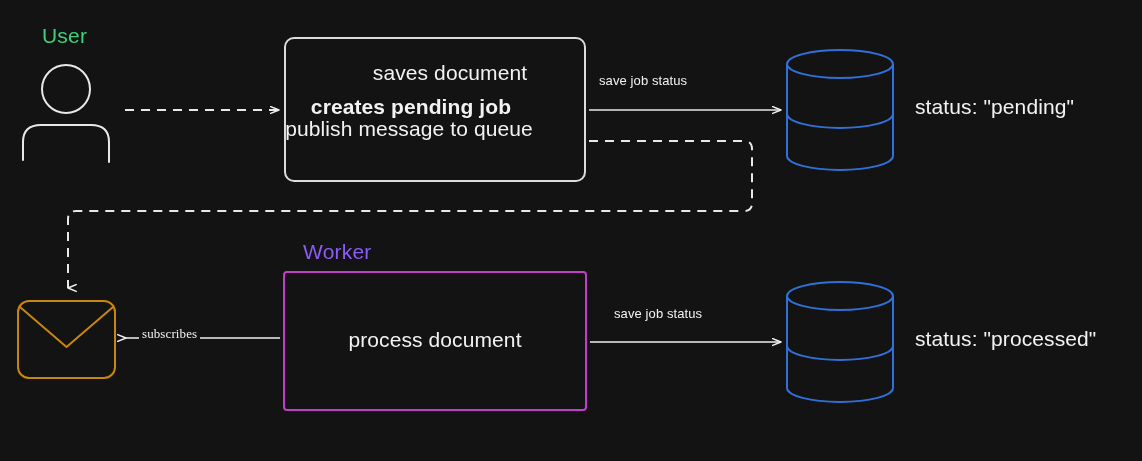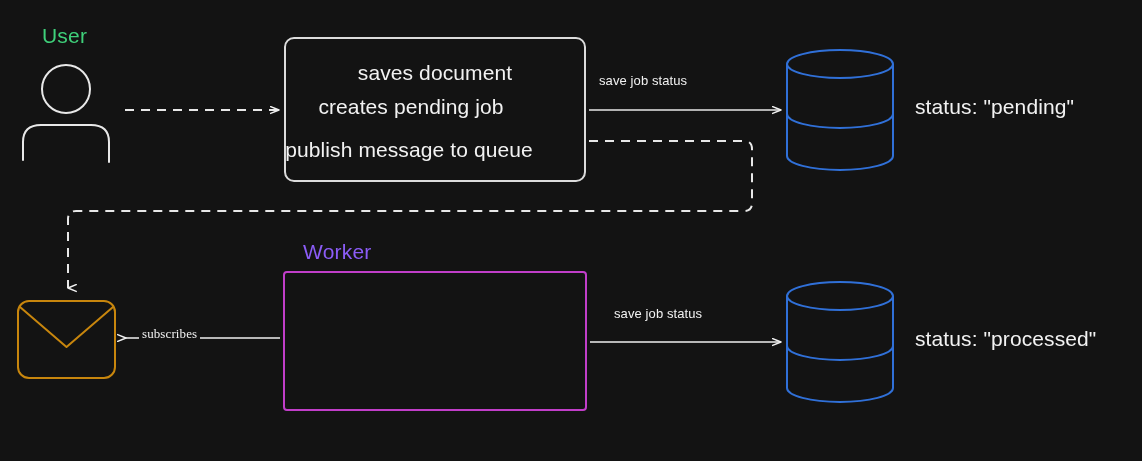--- a/index.html
+++ b/index.html
@@ -119,24 +119,25 @@
 
      db bottom (solid) ============ --&gt;
     <path d="M590,342 L781,342" fill="none" stroke="#f0f0f0" stroke-width="1.6" marker-end="url(#arrow-white)"></path>
 
   </svg>
 
   <div class="lbl actor-label" style="left:42px; top:22px; color:#3fd07a;">User</div>
 
   <div class="lbl actor-label" style="left:303px; top:238px; color:#8b5cf6;">Worker</div>
 
-  <div class="lbl node-text" style="left:285px; top:59px; width:300px;">saves document</div>
-  <div class="lbl node-text" style="left:285px; top:93px; width:252px;">creates pending job</div>
-  <div class="lbl node-text" style="left:285px; top:136px; width:248px;text-align:center;">publish message to queue</div>
+  <div class="lbl node-text" style="left:300px; top:59px; width:300px;">saves document</div>
+  <div class="lbl node-text" style="left:285px; top:93px; width:252px;font-weight:bold;">creates pending job</div>
+  <div class="lbl node-text" style="left:285px; top:115px; width:248px;text-align:center;">publish message to queue</div>
 
+  <div class="lbl node-text" style="left:284px; top:326px; width:302px;">process document</div>
 
   <div class="lbl edge-label" style="left:596px; top:72px;">save job status</div>
 
   <div class="lbl edge-label" style="left:611px; top:305px;">save job status</div>
 
   <div class="lbl edge-label" style="left:139px; top:325px;font-family:Liberation Serif, serif;">subscribes</div>
 
   <div class="lbl status-label" style="left:915px; top:93px;">status: "pending"</div>
 
   <div class="lbl status-label" style="left:915px; top:325px;">status: "processed"</div>

